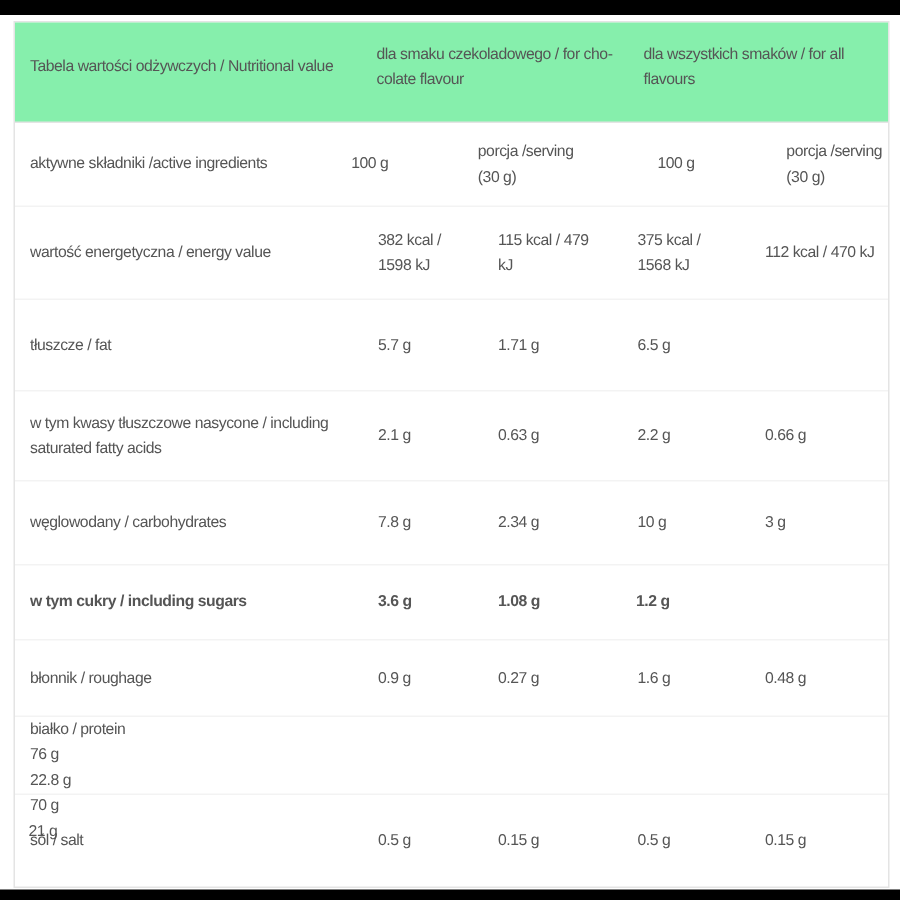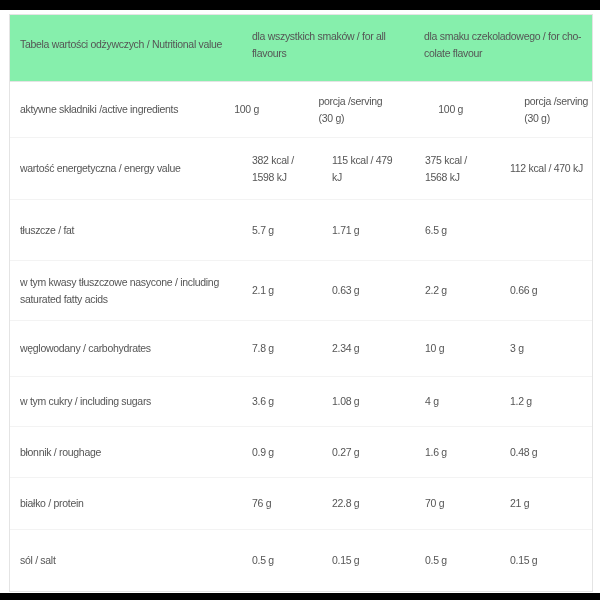--- a/index.html
+++ b/index.html
@@ -31,38 +31,38 @@
   .c1{width:232px;}
   .c2{width:80px;}
   .c3{width:93px;}
   .c4{width:86px;}
   .c5{flex:1;padding-left:9px;}
   .r0{height:55px;gap:42px;}
   .r1{height:62px;}
   .r2{height:61px;}
   .r3{height:60px;}
   .r4{height:56px;}
-  .r5{height:50px;}
+  .r5{height:50px;font-weight:bold;}
   .r6{height:51px;}
-  .r7{height:52px;}
+  .r7{height:52px;flex-direction:column;}
   .r8{height:62px;}
 </style>
 </head>
 <body>
 
 <div class="bar-top"></div>
 
 <div class="spec-table">
 
   <div class="trow hrow">
     <div class="cell c1">Tabela wartości odżywczych / Nutritional value</div>
+    <div class="cell c5">dla smaku czekoladowego / for cho-
+colate flavour</div>
     <div class="cell" style="width:173px;">dla wszystkich smaków / for all
 flavours</div>
-    <div class="cell c5">dla smaku czekoladowego / for cho-
-colate flavour</div>
   </div>
 
   <div class="trow drow r0">
     <div class="cell c1">aktywne składniki /active ingredients</div>
     <div class="cell c2">100 g</div>
     <div class="cell c3">porcja /serving
 (30 g)</div>
     <div class="cell c4">100 g</div>
     <div class="cell c5">porcja /serving
 (30 g)</div>
@@ -100,21 +100,20 @@
     <div class="cell c2">7.8 g</div>
     <div class="cell c3">2.34 g</div>
     <div class="cell c4">10 g</div>
     <div class="cell c5">3 g</div>
   </div>
 
   <div class="trow drow r5">
     <div class="cell c1">w tym cukry / including sugars</div>
     <div class="cell c2">3.6 g</div>
     <div class="cell c3">1.08 g</div>
-    <div class="cell c4">4 g</div>
     <div class="cell c5">1.2 g</div>
   </div>
 
   <div class="trow drow r6">
     <div class="cell c1">błonnik / roughage</div>
     <div class="cell c2">0.9 g</div>
     <div class="cell c3">0.27 g</div>
     <div class="cell c4">1.6 g</div>
     <div class="cell c5">0.48 g</div>
   </div>

